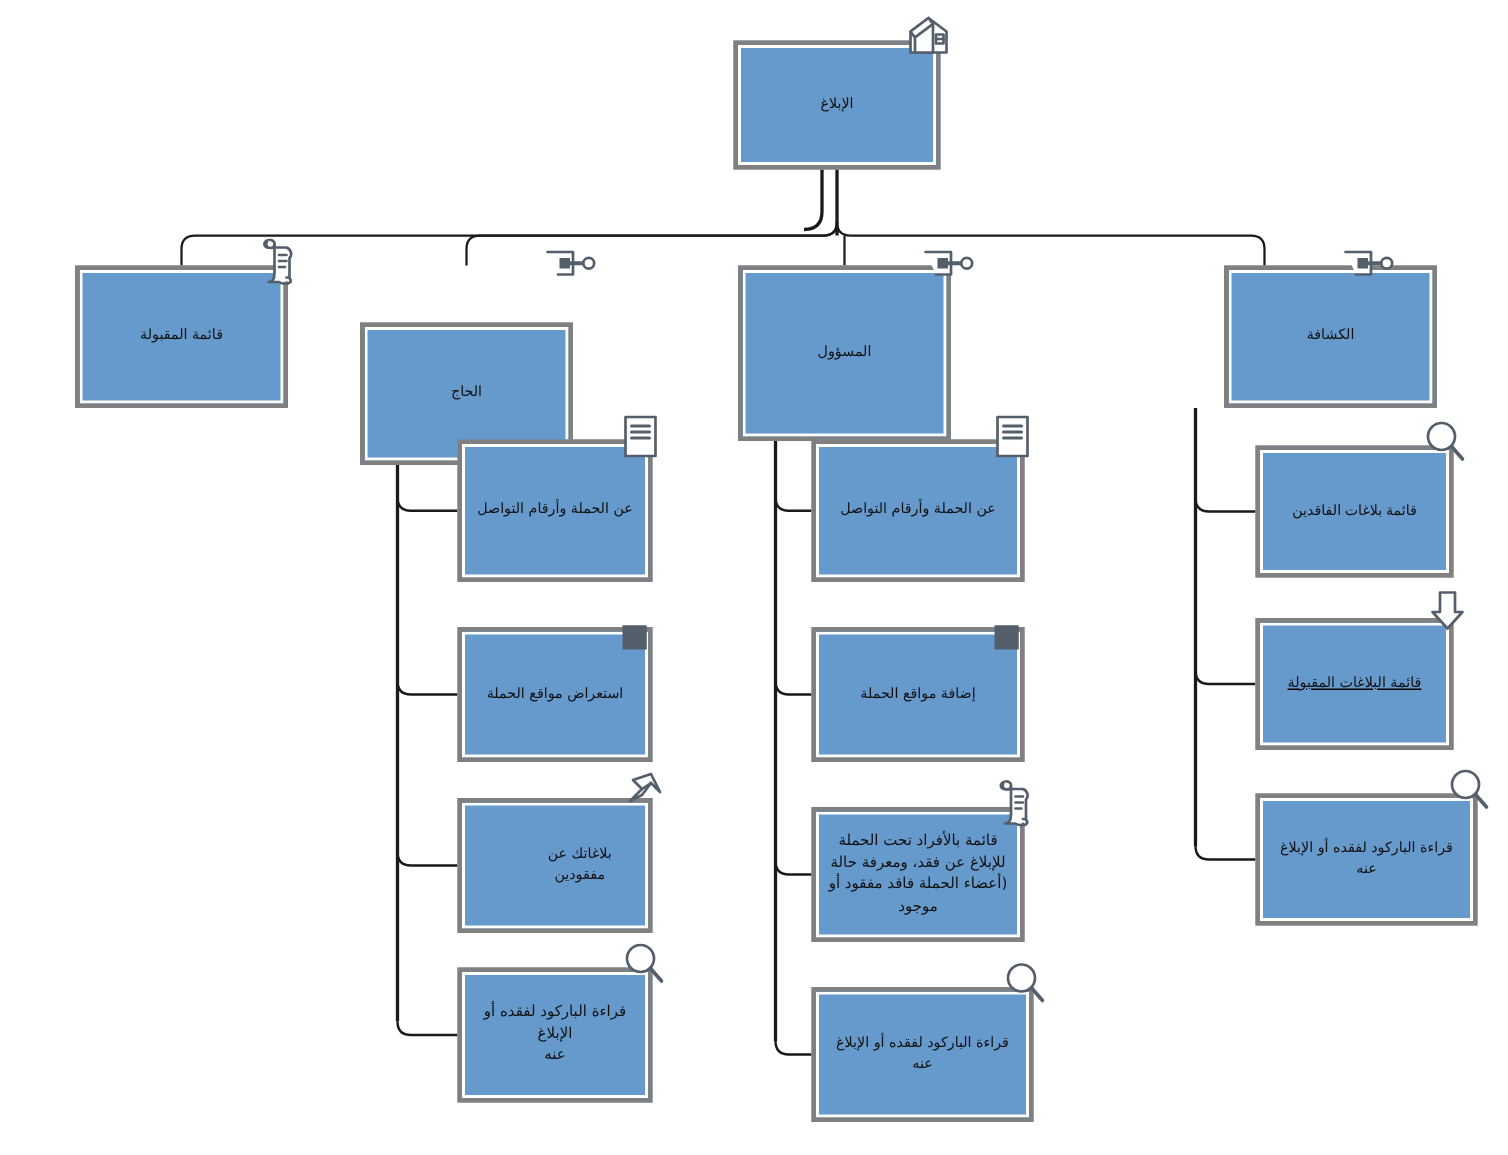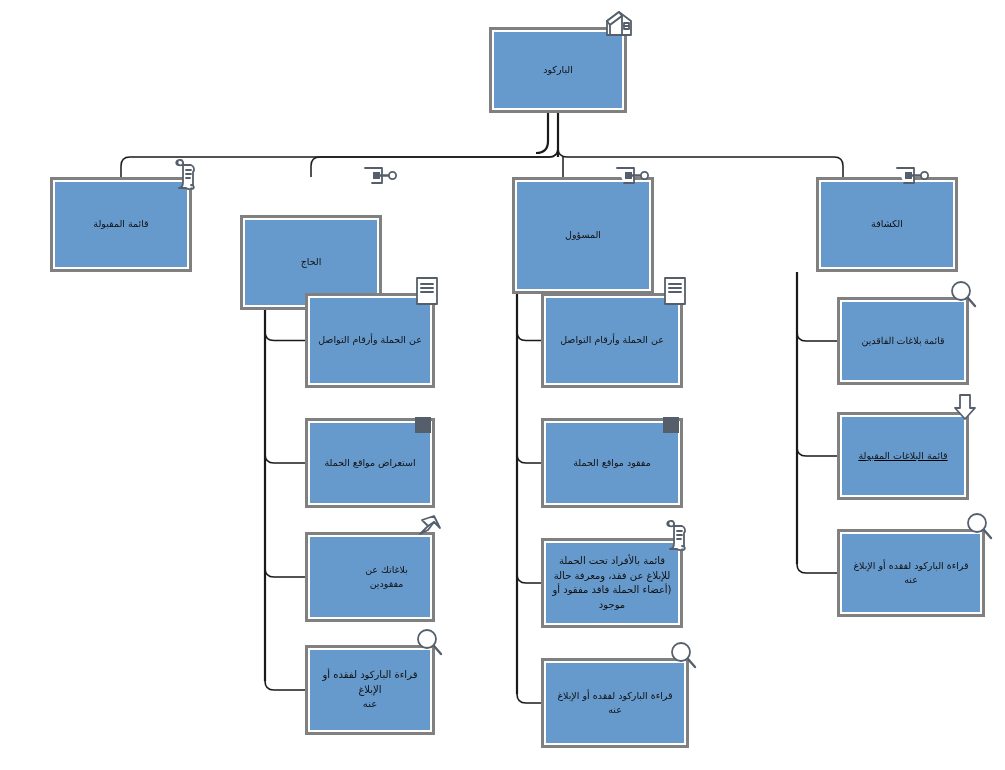--- a/index.html
+++ b/index.html
@@ -75,21 +75,21 @@
       <path d="M517 331.5 Q517 340.5 526 340.5 L541 340.5" fill="none" stroke="#1a1a1a" stroke-width="1.6" stroke-linecap="butt"></path>
       <path d="M517 454 Q517 463 526 463 L541 463" fill="none" stroke="#1a1a1a" stroke-width="1.6" stroke-linecap="butt"></path>
       <path d="M517 574 Q517 583 526 583 L541 583" fill="none" stroke="#1a1a1a" stroke-width="1.6" stroke-linecap="butt"></path>
       <path d="M517 694 Q517 703 526 703 L541 703" fill="none" stroke="#1a1a1a" stroke-width="1.6" stroke-linecap="butt"></path>
       <path d="M797 272 L797 564" fill="none" stroke="#1a1a1a" stroke-width="2.2" stroke-linecap="butt"></path>
       <path d="M797 332 Q797 341 806 341 L837 341" fill="none" stroke="#1a1a1a" stroke-width="1.6" stroke-linecap="butt"></path>
       <path d="M797 447 Q797 456 806 456 L837 456" fill="none" stroke="#1a1a1a" stroke-width="1.6" stroke-linecap="butt"></path>
       <path d="M797 564 Q797 573 806 573 L837 573" fill="none" stroke="#1a1a1a" stroke-width="1.6" stroke-linecap="butt"></path>
     </svg>
 <div class="node" style="left: 489px; top: 27px; width: 138px; height: 86px;">
-      <div class="node-label">الباركود</div>
+      <div class="node-label">الإبلاغ</div>
     </div>
     <div class="icon" style="left: 602px; top: 7px;"><svg width="34" height="34" viewBox="0 0 34 34" fill="none" stroke="#555f6b" stroke-width="1.8" stroke-linejoin="round" stroke-linecap="round">
         <path d="M5 14 L17 5 L29 14 L29 28 L5 28 Z" fill="#ffffff"></path>
         <path d="M5 14 L17 5 L20 9 L8 18 Z" fill="#ffffff"></path>
         <path d="M8 18 L20 9 L20 28 L8 28 Z" fill="#ffffff"></path>
         <path d="M22 16 L27 16 L27 22 L22 22 Z" fill="#ffffff"></path>
         <path d="M22 19 L27 19"></path>
       </svg></div>
     <div class="node" style="left: 50px; top: 177px; width: 142px; height: 95px;">
       <div class="node-label">قائمة المقبولة</div>
@@ -102,21 +102,21 @@
       </svg></div>
     <div class="node" style="left: 240px; top: 177px; width: 142px; height: 95px; margin-top: 38px;">
       <div class="node-label">الحاج</div>
     </div>
     <div class="icon" style="left: 362px; top: 163px;"><svg width="36" height="26" viewBox="0 0 36 26" fill="none" stroke="#555f6b" stroke-width="1.8" stroke-linejoin="round" stroke-linecap="round">
         <path d="M3 5 L20 5 L20 20 L10 20" fill="#ffffff"></path>
         <path d="M11 9 L18 9 L18 16 L11 16 Z" fill="#555f6b" stroke="none"></path>
         <path d="M18 12.5 L27 12.5" stroke-width="2.6"></path>
         <circle cx="30.5" cy="12.5" r="3.6" fill="#ffffff"></circle>
       </svg></div>
-    <div class="node" style="left: 512px; top: 177px; width: 142px; height: 117px;">
+    <div class="node" style="left: 492px; top: 177px; width: 142px; height: 117px;">
       <div class="node-label">المسؤول</div>
     </div>
     <div class="icon" style="left: 614px; top: 163px;"><svg width="36" height="26" viewBox="0 0 36 26" fill="none" stroke="#555f6b" stroke-width="1.8" stroke-linejoin="round" stroke-linecap="round">
         <path d="M3 5 L20 5 L20 20 L10 20" fill="#ffffff"></path>
         <path d="M11 9 L18 9 L18 16 L11 16 Z" fill="#555f6b" stroke="none"></path>
         <path d="M18 12.5 L27 12.5" stroke-width="2.6"></path>
         <circle cx="30.5" cy="12.5" r="3.6" fill="#ffffff"></circle>
       </svg></div>
     <div class="node" style="left: 772px; top: 177px; width: 142px; height: 95px; margin-left: 44px;">
       <div class="node-label">الكشافة</div>
@@ -157,21 +157,21 @@
         <path d="M20 19 L27 27" stroke-width="2.4"></path>
       </svg></div>
     <div class="node" style="left: 541px; top: 293px; width: 142px; height: 95px;">
       <div class="node-label">عن الحملة وأرقام التواصل</div>
     </div>
     <div class="icon" style="left: 662px; top: 275px;"><svg width="26" height="32" viewBox="0 0 26 32" fill="none" stroke="#555f6b" stroke-width="1.8" stroke-linejoin="round" stroke-linecap="round">
         <path d="M3 3 L23 3 L23 29 L3 29 Z" fill="#ffffff"></path>
         <path d="M7 9 L19 9 M7 13 L19 13 M7 17 L19 17" stroke-width="2"></path>
       </svg></div>
     <div class="node" style="left: 541px; top: 418px; width: 142px; height: 90px;">
-      <div class="node-label">مفقود مواقع الحملة</div>
+      <div class="node-label">إضافة مواقع الحملة</div>
     </div>
     <div class="icon" style="left: 660px; top: 414px;"><svg width="22" height="22" viewBox="0 0 22 22" fill="none" stroke="#555f6b" stroke-width="1.8" stroke-linejoin="round" stroke-linecap="round">
         <path d="M3 3 L19 3 L19 19 L3 19 Z" fill="#555f6b" stroke="none"></path>
         <path d="M3 3 L19 3 L19 19 Z" fill="#555f6b" stroke="none"></path>
       </svg></div>
     <div class="node" style="left: 541px; top: 538px; width: 142px; height: 90px;">
       <div class="node-label small">قائمة بالأفراد تحت الحملة
 للإبلاغ عن فقد، ومعرفة حالة
 (أعضاء الحملة فاقد مفقود أو موجود</div>
     </div>

